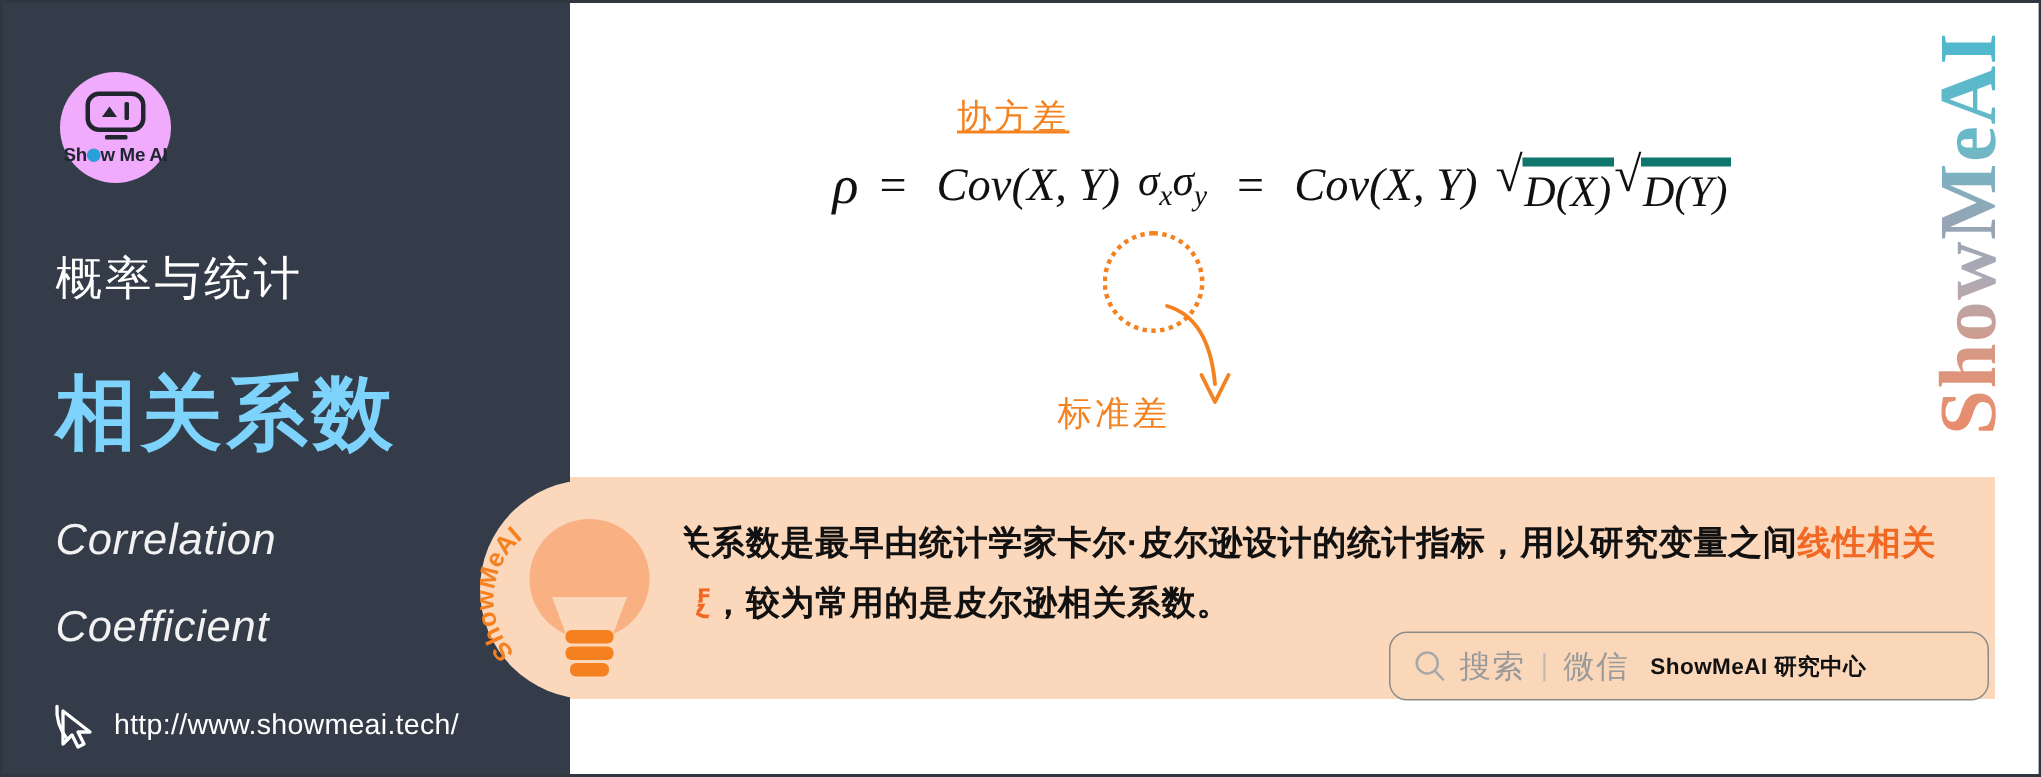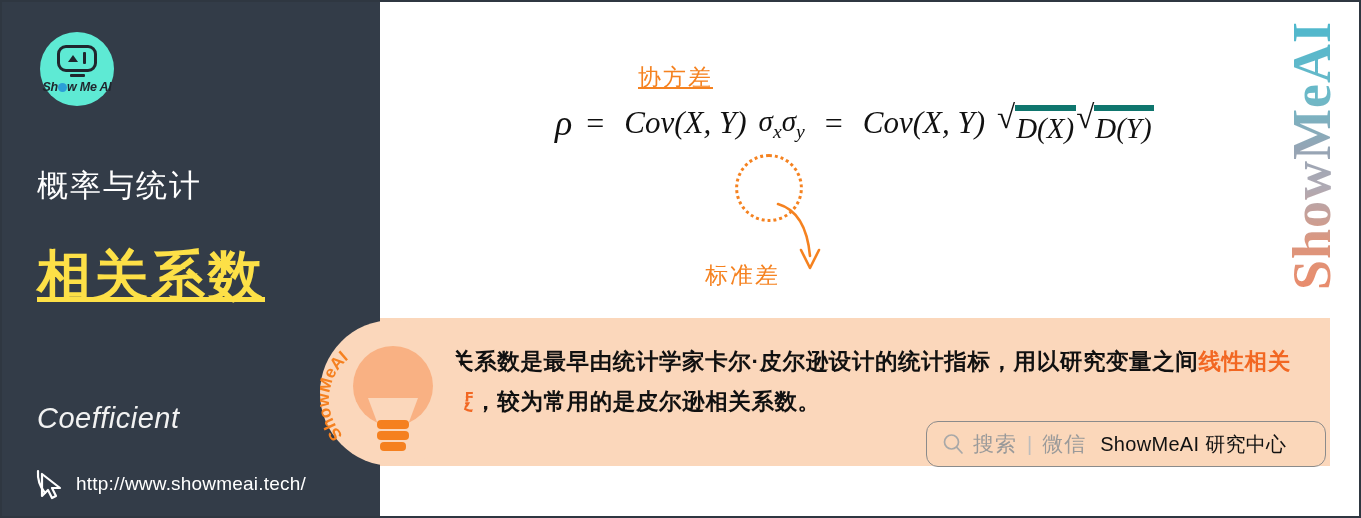--- a/index.html
+++ b/index.html
@@ -30,26 +30,25 @@
     width: 378px;
     height: 518px;
     background: #333c48;
     overflow: hidden;
   }
 
   
   .logo-wrap {
     position: absolute;
     left: 38px;
-    top: 30px;
+    top: 46px;
     width: 74px;
     height: 74px;
     border-radius: 50%;
-    background: #5eead4;
-    font-style: italic;
+    background: #f0abfc;
   }
   .logo-inner {
     position: absolute;
     inset: 0;
     display: flex;
     flex-direction: column;
     align-items: center;
     justify-content: center;
   }
   .logo-robot {
@@ -110,24 +109,23 @@
     font-weight: 400;
     white-space: nowrap;
   }
 
   .topic {
     position: absolute;
     left: 35px;
     top: 238px;
     font-size: 54px;
     font-weight: bold;
-    color: #fde047;
+    color: #7dd3fc;
     letter-spacing: 3px;
     white-space: nowrap;
-    text-decoration: underline;
   }
 
   .en-line {
     position: absolute;
     left: 35px;
     font-style: italic;
     font-size: 29px;
     color: #f2f2f2;
     letter-spacing: 0.5px;
     font-family: "Liberation Sans", "DejaVu Sans", sans-serif;
@@ -324,22 +322,22 @@
     white-space: nowrap;
     text-align: center;
   }
   .search-pill .divider {
     color: #bdbdbd;
     font-size: 20px;
     margin: 0 2px;
   }
   .search-pill .brand {
     color: #111111;
-    font-size: 20px;
-    font-weight: normal;
+    font-size: 15px;
+    font-weight: bold;
     white-space: nowrap;
     margin-left: 6px;
     letter-spacing: 0.3px;
   }
 </style>
 </head>
 <body>
 
 <div class="slide">
 
@@ -351,20 +349,21 @@
           <span class="chev"></span>
           <span class="bar"></span>
         </div>
         <div class="logo-neck"></div>
         <div class="logo-text"><span>Sh</span><span class="o-dot"></span><span>w Me AI</span></div>
       </div>
     </div>
 
     <div class="subject">概率与统计</div>
     <div class="topic">相关系数</div>
+    <div class="en-line en-line-1">Correlation</div>
     <div class="en-line en-line-2">Coefficient</div>
 
     <div class="url-row">
       <svg width="30" height="32" viewBox="0 0 30 32">
         <path d="M4 3 Q3 15 11 25" stroke="#ffffff" stroke-width="2.2" fill="none" stroke-linecap="round"></path>
         <path d="M8 6 L8 28 L14 22 L18 30 L22 28 L18 20 L26 20 Z" fill="none" stroke="#ffffff" stroke-width="2.2" stroke-linejoin="round"></path>
       </svg>
       <span class="url-text">http://www.showmeai.tech/</span>
     </div>
   </div>

